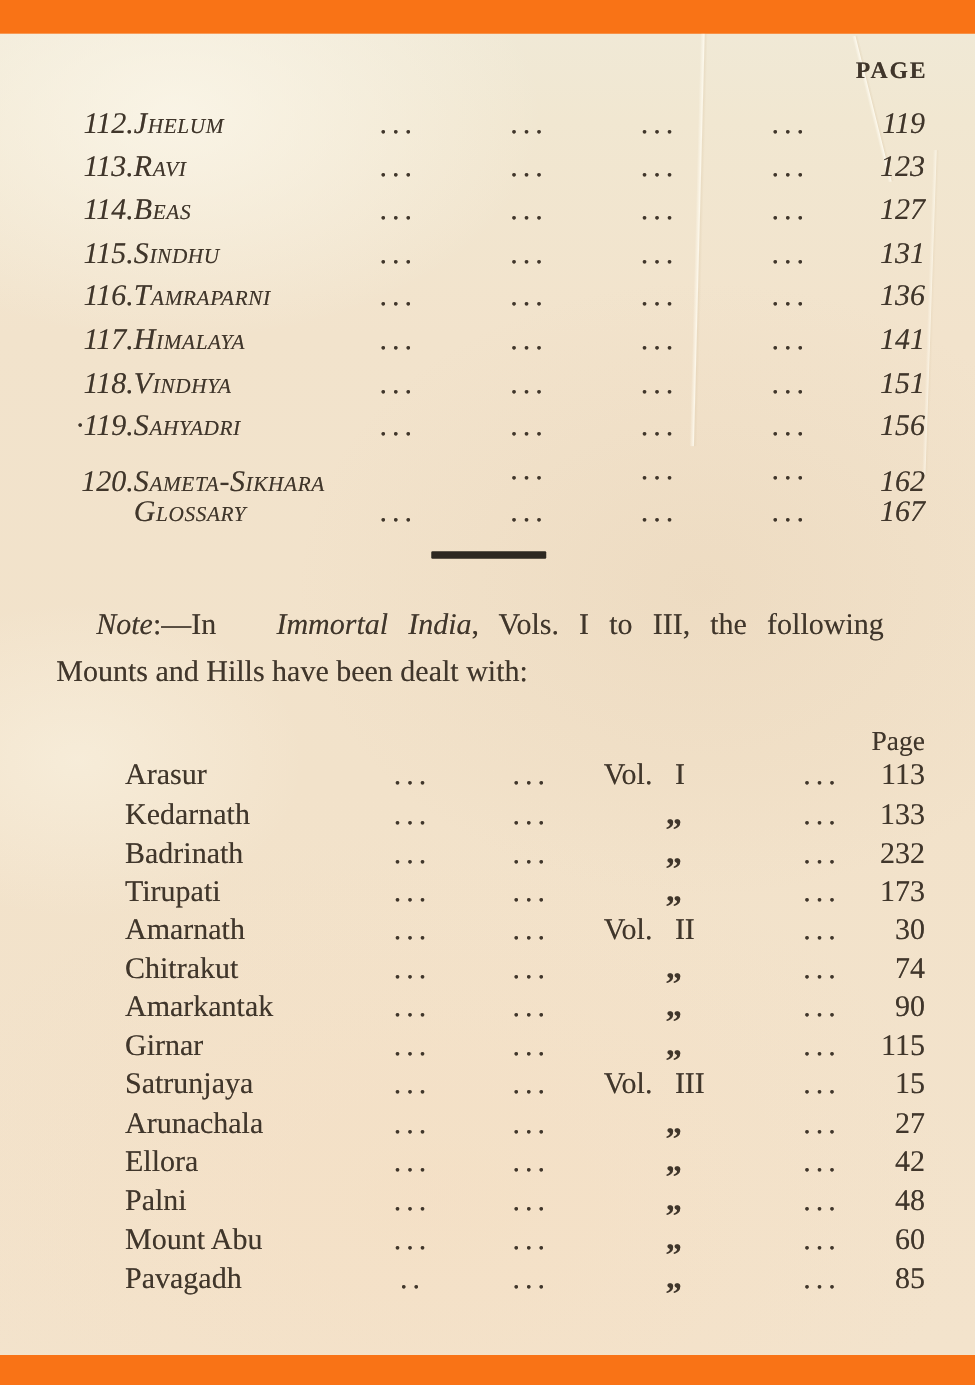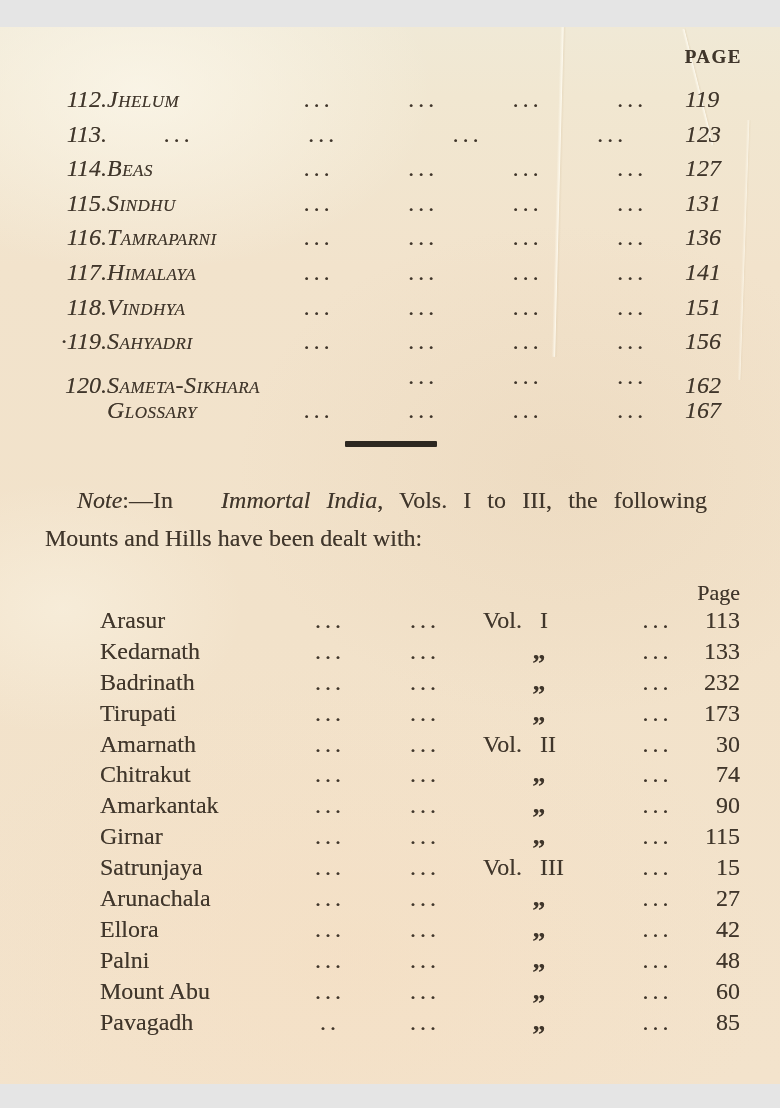--- a/index.html
+++ b/index.html
@@ -1,18 +1,18 @@
 <!DOCTYPE html>
 <html><head>
 <meta charset="utf-8">
 <style>
   html,body{margin:0;padding:0;background:#ffffff;}
   .stage{
     position:relative;width:780px;height:1108px;overflow:hidden;
-    background:#e5e5e5;
+    background:#f97316;
     font-family:"Liberation Serif","DejaVu Serif",serif;
     color:#40362b;
   }
   .paper{
     position:absolute;left:0;top:27px;width:780px;height:1057px;
     background:
       radial-gradient(ellipse 420px 260px at 18% 6%, rgba(252,248,236,0.75), rgba(252,248,236,0) 70%),
       radial-gradient(ellipse 500px 380px at 72% 42%, rgba(214,184,148,0.16), rgba(214,184,148,0) 65%),
       radial-gradient(ellipse 600px 420px at 45% 88%, rgba(246,220,190,0.40), rgba(246,220,190,0) 70%),
       radial-gradient(ellipse 260px 180px at 8% 55%, rgba(250,244,228,0.55), rgba(250,244,228,0) 70%),
@@ -30,21 +30,21 @@
     font-size:19px;font-weight:700;letter-spacing:1.5px;
   }
 
   
   .list1{position:absolute;left:55px;top:82px;width:685px;}
   .l1row{display:flex;align-items:baseline;height:34.6px;line-height:34.6px;font-size:24px;white-space:nowrap;font-style:italic;}
   .c-num{width:52px;text-align:right;flex:0 0 auto;}
   .c-title{flex:0 0 160px;font-variant:small-caps;letter-spacing:0.5px;overflow:visible;}
   .c-dotzone{flex:1 1 auto;display:flex;}
   .c-dot{flex:1 1 0;text-align:center;letter-spacing:4px;}
-  .c-page{width:55px;text-align:left;flex:0 0 auto;}
+  .c-page{width:55px;text-align:right;flex:0 0 auto;}
 
   
   .divider{position:absolute;left:345px;top:441px;width:92px;height:6px;background:#2d2821;border-radius:1px;}
 
   
   .note{position:absolute;left:45px;top:481px;width:662px;font-size:24px;line-height:38px;}
   .note-l1{text-align:justify;text-align-last:justify;}
   .note .it{font-style:italic;margin-left:32px;}
 
   
@@ -79,20 +79,21 @@
         <span class="c-dotzone">
           <span class="c-dot">...</span>
           <span class="c-dot">...</span>
           <span class="c-dot">...</span>
           <span class="c-dot">...</span>
         </span>
         <span class="c-page">119</span>
       </div>
       <div class="l1row">
         <span class="c-num">113.</span>
+        <span class="c-title">Ravi</span>
         <span class="c-dotzone">
           <span class="c-dot">...</span>
           <span class="c-dot">...</span>
           <span class="c-dot">...</span>
           <span class="c-dot">...</span>
         </span>
         <span class="c-page">123</span>
       </div>
       <div class="l1row">
         <span class="c-num">114.</span>

